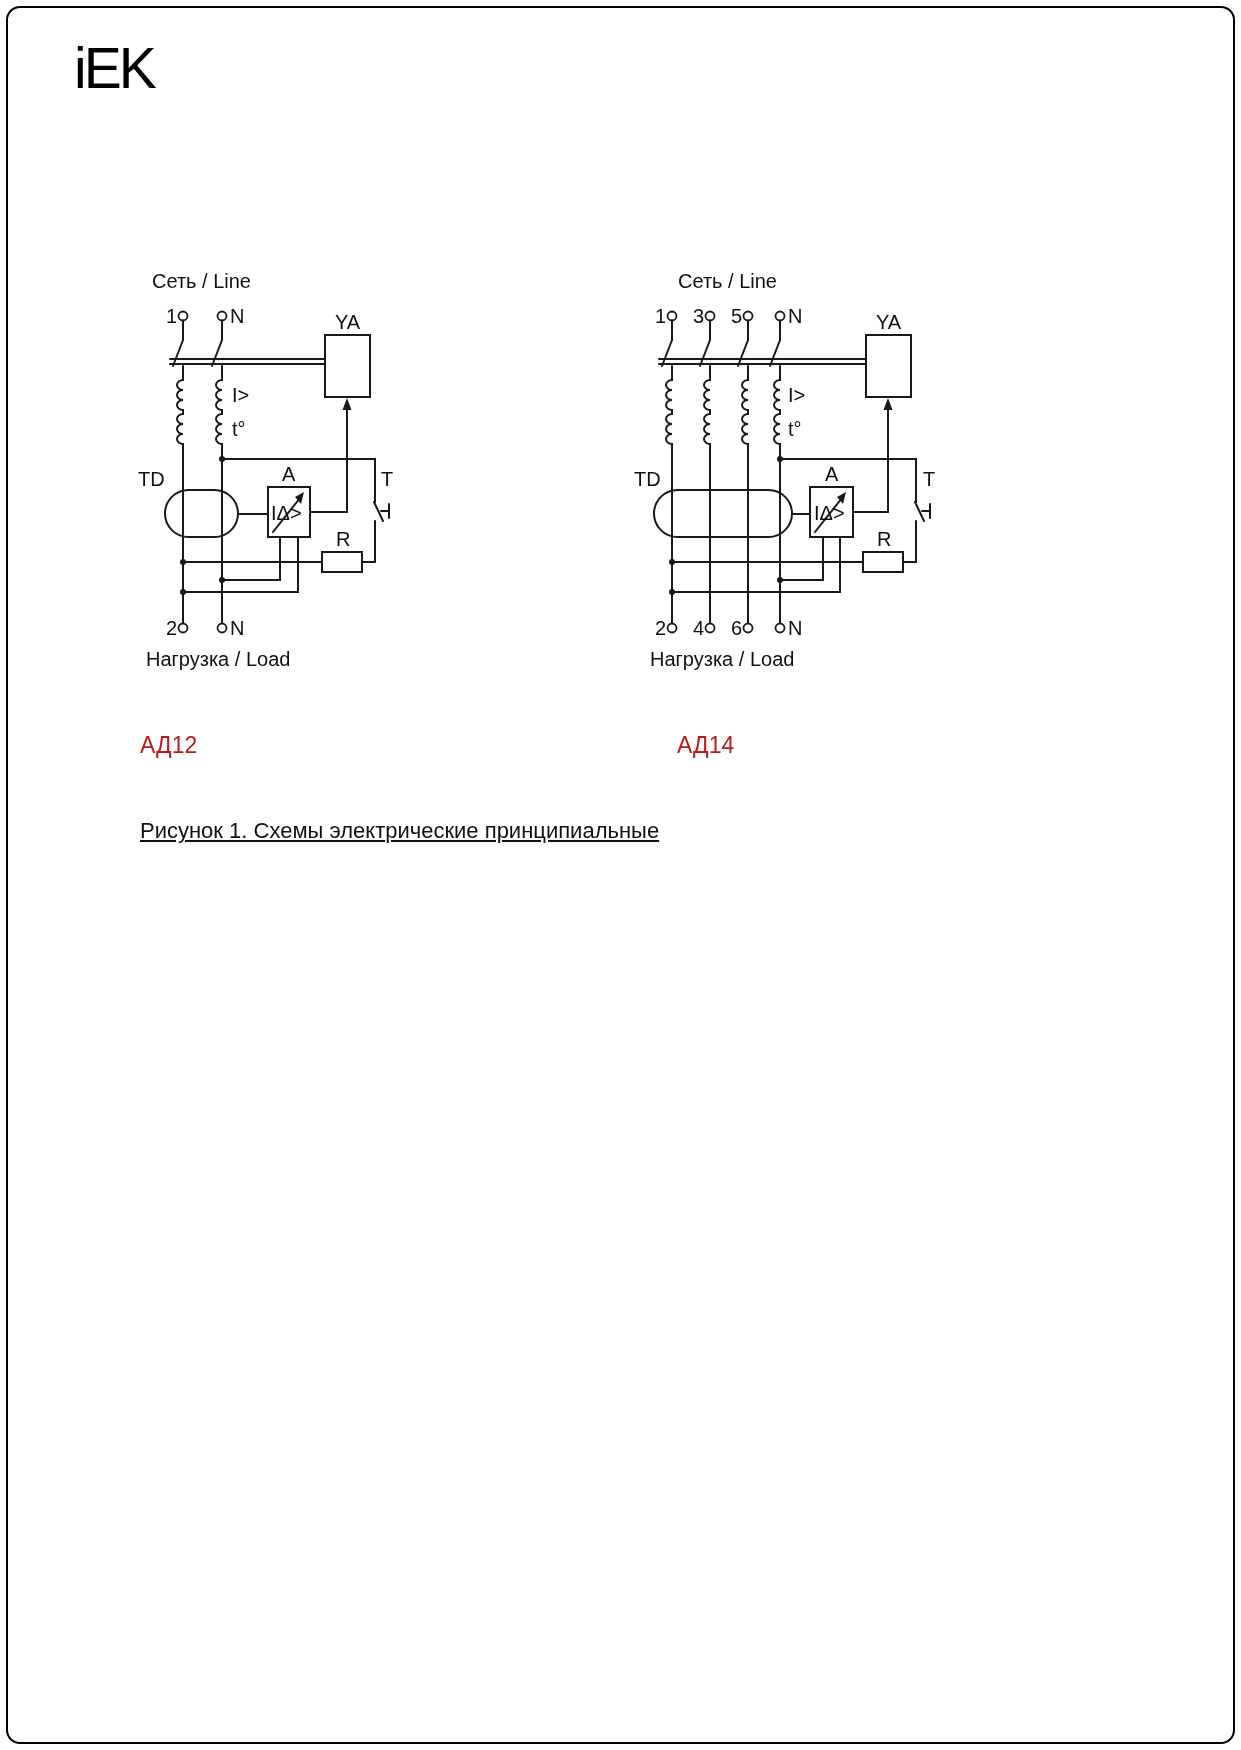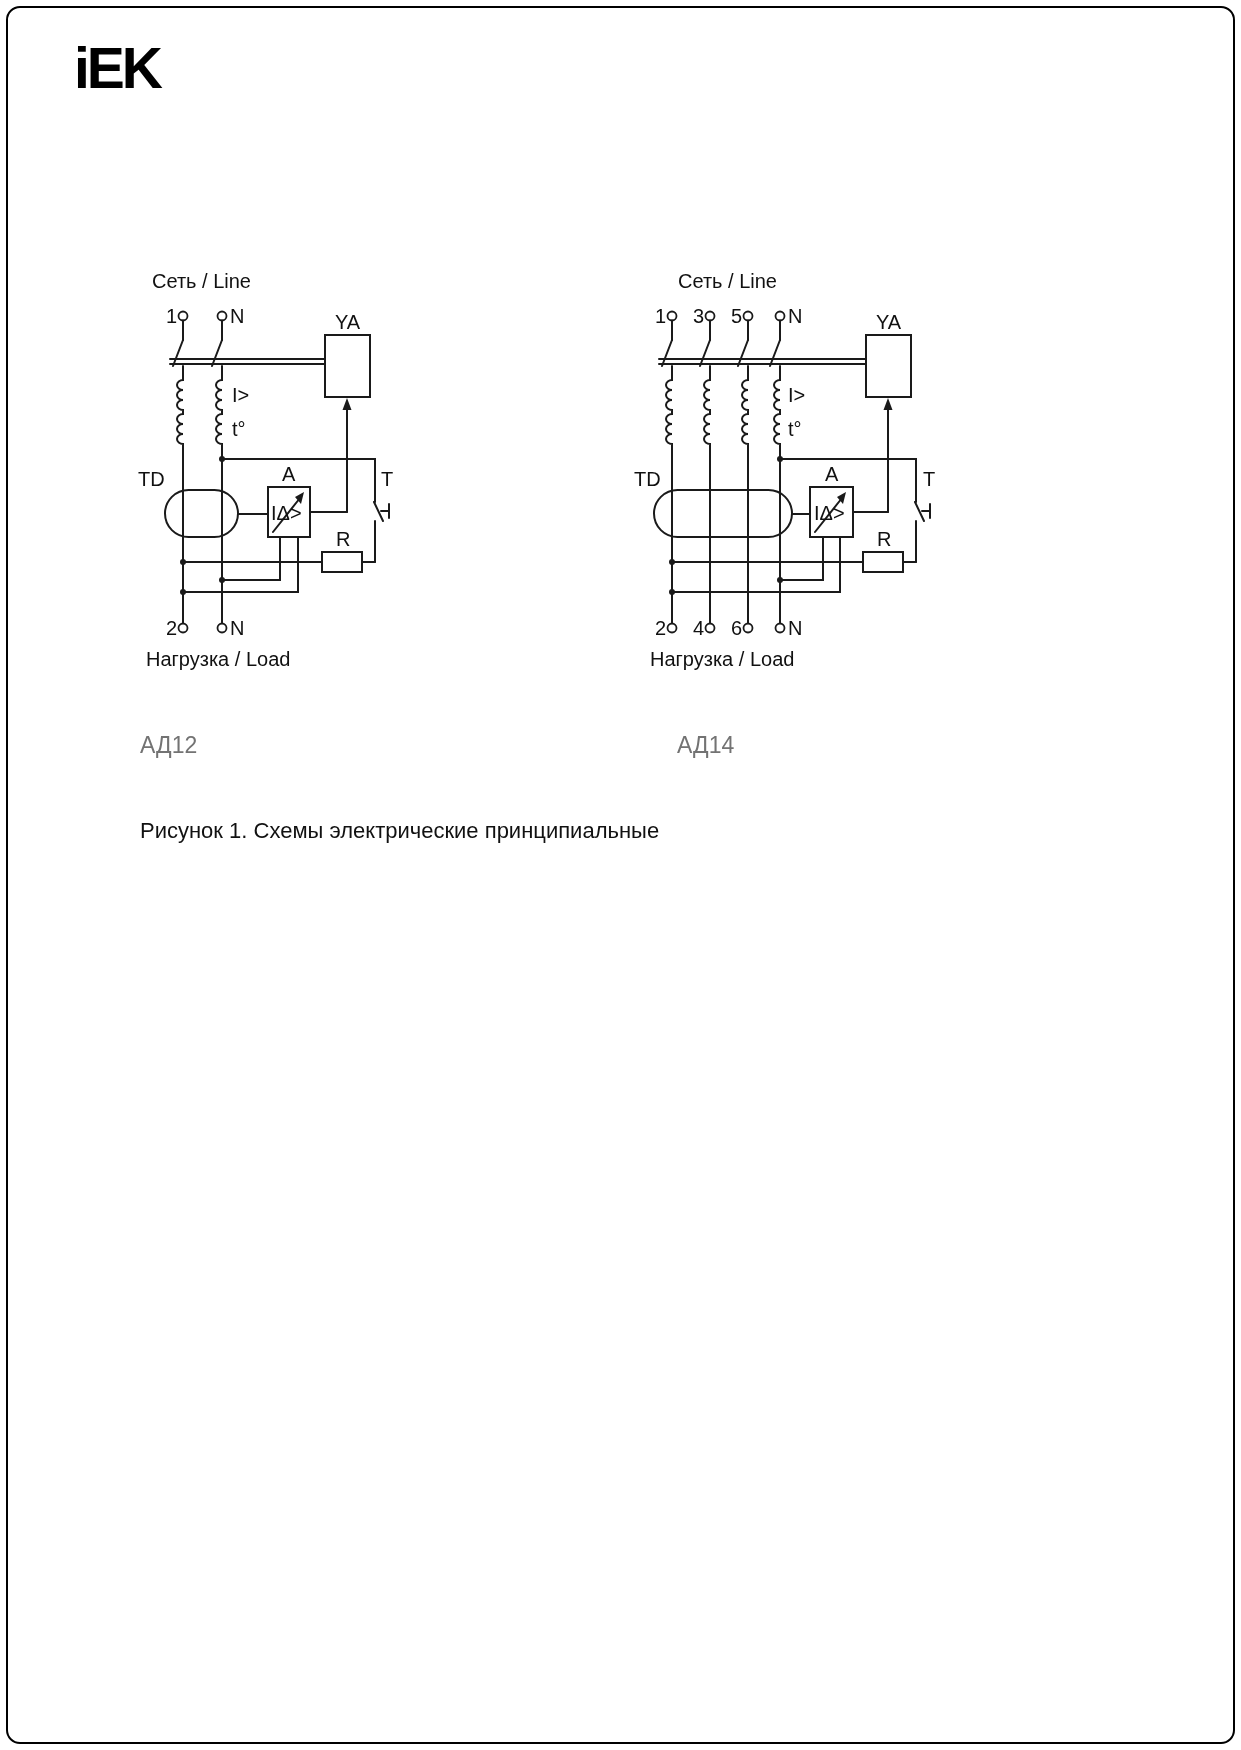--- a/index.html
+++ b/index.html
@@ -2,25 +2,25 @@
 <html><head>
 <meta charset="utf-8">
 <style>
   html,body{margin:0;padding:0;background:#e8e8e8;}
   .page{
     position:relative;width:1241px;height:1750px;background:#ffffff;
     font-family:"Liberation Sans", sans-serif;color:#111;margin:0 auto;overflow:hidden;
   }
   .frame{position:absolute;inset:6px;border:2px solid #000;border-radius:14px;pointer-events:none;}
   .logo{
-    position:absolute;left:74px;top:40px;font-size:57px;font-weight:bold;
+    position:absolute;left:74px;top:40px;font-size:57px;font-weight:normal;
     letter-spacing:-3px;color:#000;line-height:1;
   }
-  .diagram-title{position:absolute;font-size:23px;color:#737373;}
-  .caption{position:absolute;left:140px;top:818px;font-size:22px;color:#111;}
+  .diagram-title{position:absolute;font-size:23px;color:#b91c1c;}
+  .caption{position:absolute;left:140px;top:818px;font-size:22px;color:#111;text-decoration:underline;}
   svg.circuit{position:absolute;overflow:visible;}
   svg.circuit text{font-family:"Liberation Sans", sans-serif;font-size:20px;fill:#111;}
   .wire{stroke:#1a1a1a;stroke-width:2;fill:none;stroke-linecap:round;}
   .box{fill:#ffffff;stroke:#1a1a1a;stroke-width:2;}
   .toroid{fill:none;stroke:#1a1a1a;stroke-width:2;}
   .node{fill:#1a1a1a;stroke:none;}
   .term{fill:#ffffff;stroke:#1a1a1a;stroke-width:1.8;}
   .arrow{fill:#1a1a1a;stroke:none;}
 </style>
 </head>

